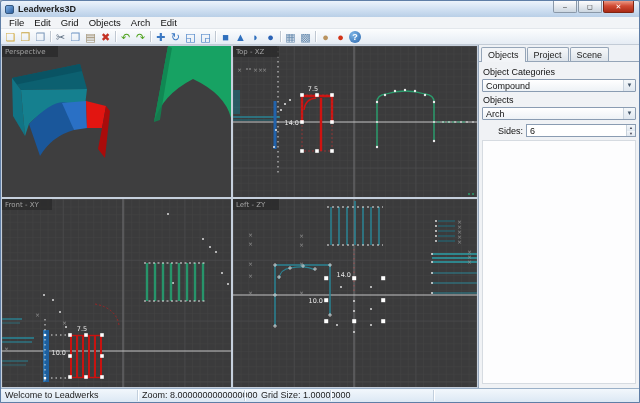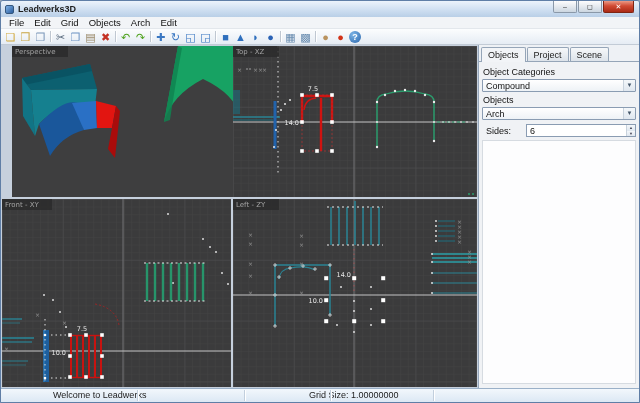--- a/index.html
+++ b/index.html
@@ -41,29 +41,29 @@
     background:linear-gradient(#f6f8fa,#dde3ea);margin-right:1px;color:#222;position:relative;}
   .tab.active{background:#f2f4f7;z-index:2;margin-bottom:-1px;padding-bottom:2px;}
   .tabpage{border-top:1px solid #95a5b8;flex:1;padding:3px 3px 4px 3px;display:flex;flex-direction:column;background:#f0f2f5;}
   .pl{margin:2px 1px;color:#111;}
   .combo{height:13px;border:1px solid #8a9cb2;background:linear-gradient(#ffffff,#eef2f6);display:flex;align-items:center;
     font-size:9px;justify-content:space-between;border-radius:1px;margin-bottom:1px;}
   .combo-val{padding-left:3px;color:#111;}
   .combo-arrow{width:12px;text-align:center;font-size:6px;color:#44566a;border-left:1px solid #c8d2dc;height:11px;line-height:11px;
     background:linear-gradient(#f4f7fa,#dfe7ef);}
   .sides-row{display:flex;align-items:center;margin-top:3px;}
-  .sides-label{width:44px;text-align:right;padding-right:15px;color:#111;}
+  .sides-label{width:44px;text-align:right;padding-right:3px;color:#111;}
   .spin{flex:1;height:13px;border:1px solid #8a9cb2;background:#fff;display:flex;}
   .spin-val{flex:1;padding:1px 0 0 3px;color:#111;}
   .spin-btns{width:9px;display:flex;flex-direction:column;border-left:1px solid #c8d2dc;}
   .spin-btn{flex:1;font-size:4px;line-height:5px;text-align:center;background:linear-gradient(#f4f7fa,#dfe7ef);color:#445;}
   .empty-list{flex:1;margin-top:3px;background:#fdfdfe;border:1px solid #d6dbe1;}
   
   .statusbar{height:14px;background:linear-gradient(#f2f7fc,#dce8f4);border-top:1px solid #9ab0c8;position:relative;font-size:9px;color:#222;}
-  .sb-item{position:absolute;top:1px;white-space:nowrap;margin-left:48px;}
+  .sb-item{position:absolute;top:1px;white-space:nowrap;}
   .sb-sep{position:absolute;top:1px;bottom:1px;width:1px;background:#c2cfdd;box-shadow:1px 0 0 #ffffff;}
 </style>
 </head>
 <body>
 
 <div class="window" data-name="app-window">
 
   <div class="titlebar" data-name="title-bar">
     <span class="app-icon" data-name="app-icon"></span>
     <span class="title-text" data-name="window-title">Leadwerks3D</span>
@@ -121,21 +121,21 @@
         <defs>
           <pattern id="gmin" width="7.6" height="7.6" patternUnits="userSpaceOnUse">
             <path d="M7.6 0H0V7.6" fill="none" stroke="#434344" stroke-width="1"></path>
           </pattern>
           <pattern id="gmaj" width="60.8" height="60.8" patternUnits="userSpaceOnUse">
             <path d="M60.8 0H0V60.8" fill="none" stroke="#4e4e50" stroke-width="1"></path>
           </pattern>
         </defs>
       </svg>
 
-      <div class="vp" style="left:11px;top:1px;width:229px;height:151px;">
+      <div class="vp" style="left:1px;top:1px;width:229px;height:151px;">
         <svg width="229" height="151" viewBox="0 0 229 151" data-name="perspective-viewport-canvas">
           <rect width="229" height="151" fill="#3e3e3f"></rect>
           <g data-name="teal-arch-mesh">
             <path d="M10,32 L78,18 L85,43 L19,44 Z" fill="#0c6070"></path>
             <path d="M10,32 L78,18 L80,25 L12,39 Z" fill="#095262" opacity="0.9"></path>
             <path d="M10,32 L19,44 L23,90 L11,70 Z" fill="#117485"></path>
             <path d="M19,44 L85,43 L83,60 Q52,52 27,78 L23,90 Z" fill="#15808f"></path>
           </g>
           <g data-name="blue-arch-mesh">
             <path d="M27,78 Q52,52 66,57 L72,84 Q50,90 38,110 Z" fill="#1a579b"></path>
@@ -479,18 +479,19 @@
           </span>
         </div>
         <div class="empty-list" data-name="object-options-area"></div>
       </div>
     </div>
   </div>
 
   <div class="statusbar" data-name="status-bar">
     <span class="sb-item" style="left:4px;" data-name="status-message">Welcome to Leadwerks</span>
     <span class="sb-sep" style="left:136px;" data-name="status-separator"></span>
+    <span class="sb-item" style="left:141px;" data-name="status-zoom">Zoom: 8.0000000000000000</span>
     <span class="sb-sep" style="left:243px;" data-name="status-separator"></span>
     <span class="sb-item" style="left:260px;" data-name="status-grid-size">Grid Size: 1.00000000</span>
     <span class="sb-sep" style="left:329px;" data-name="status-separator"></span>
     <span class="sb-sep" style="left:432px;" data-name="status-separator"></span>
   </div>
 </div>
 
 </body></html>

